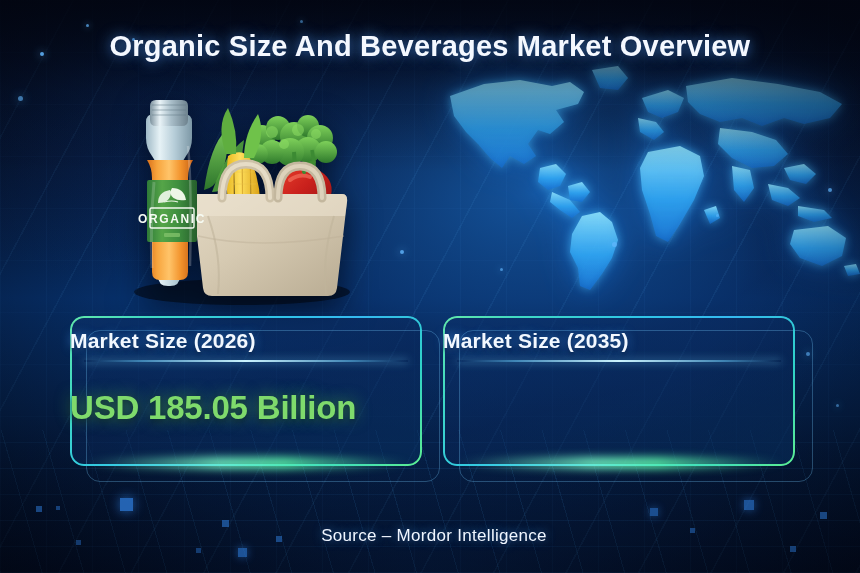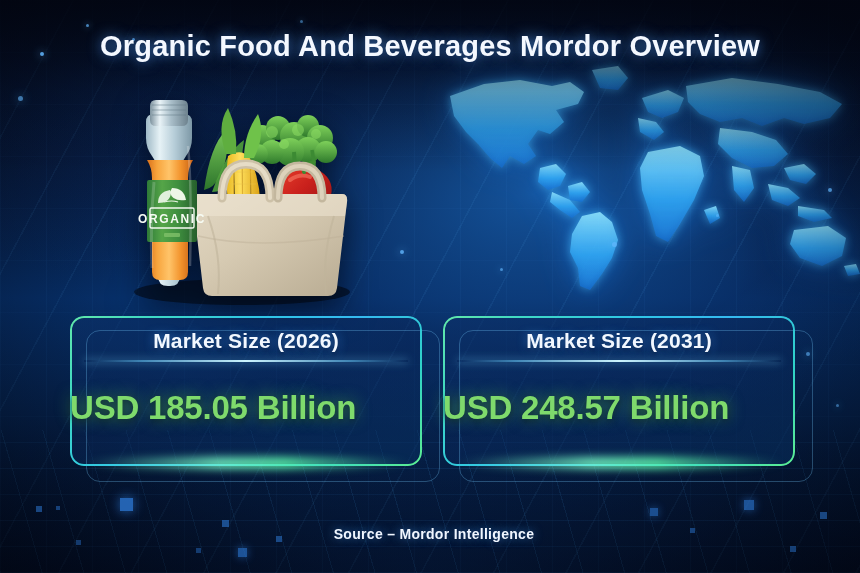--- a/index.html
+++ b/index.html
@@ -93,36 +93,36 @@
     background:linear-gradient(90deg, rgba(60,230,200,0) 0%, rgba(120,255,200,.85) 42%, rgba(90,245,170,.9) 62%, rgba(60,230,200,0) 100%);
     filter:blur(4px);
   }
   .card .streak{
     position:absolute;left:4%;right:4%;top:44px;height:2px;
     background:linear-gradient(90deg, rgba(70,180,255,0) 0%, rgba(110,210,255,.55) 18%, rgba(205,245,255,1) 50%, rgba(110,210,255,.55) 82%, rgba(70,180,255,0) 100%);
     filter:blur(.4px);
     box-shadow:0 0 9px rgba(120,215,255,.75);
   }
   .card .label{
-    position:absolute;left:0;right:0;top:13px;text-align:center;
+    position:absolute;left:0;right:0;top:13px;text-align:left;
     font-size:21px;font-weight:bold;color:#f2f8ff;letter-spacing:.2px;
     text-shadow:0 0 10px rgba(70,160,255,.7),0 2px 4px rgba(0,8,28,.8);
   }
   .card .value{
     position:absolute;left:0;right:0;top:73px;text-align:left;
     font-size:33px;font-weight:bold;color:#7fda6c;letter-spacing:-.2px;
     text-shadow:0 0 16px rgba(110,225,95,.55),0 2px 6px rgba(0,12,30,.8);
   }
   #card-2026{left:70px;width:352px;}
   #card-2031{left:443px;width:352px;}
 
   
   .source{
     position:absolute;left:8px;right:0;top:526px;text-align:center;
-    font-size:14px;font-weight:bold;color:#f0f6ff;letter-spacing:.3px;
+    font-size:17px;font-weight:normal;color:#f0f6ff;letter-spacing:.3px;
     text-shadow:0 0 10px rgba(80,165,255,.7),0 2px 4px rgba(0,8,28,.85);
   }
 </style>
 </head>
 <body>
 
 <div id="stage">
 
   <div class="layer grid-fine"></div>
   <div class="layer diag"></div>
@@ -194,21 +194,21 @@
     <span class="sq" style="left:196px;top:548px;width:5px;height:5px;opacity:.4"></span>
     <span class="sq" style="left:238px;top:548px;width:9px;height:9px;opacity:.6;box-shadow:0 0 9px #2f7fe0"></span>
     <span class="sq" style="left:276px;top:536px;width:6px;height:6px;opacity:.5"></span>
     <span class="sq" style="left:650px;top:508px;width:8px;height:8px;opacity:.55;box-shadow:0 0 9px #2f7fe0"></span>
     <span class="sq" style="left:690px;top:528px;width:5px;height:5px;opacity:.45"></span>
     <span class="sq" style="left:744px;top:500px;width:10px;height:10px;opacity:.6;box-shadow:0 0 10px #2f7fe0"></span>
     <span class="sq" style="left:790px;top:546px;width:6px;height:6px;opacity:.45"></span>
     <span class="sq" style="left:820px;top:512px;width:7px;height:7px;opacity:.5"></span>
   </div>
 
-  <div class="title">Organic Food And Beverages Mordor Overview</div>
+  <div class="title">Organic Size And Beverages Market Overview</div>
 
   <div class="hero">
     <svg viewBox="0 0 250 222" xmlns="http://www.w3.org/2000/svg">
       <defs>
         <linearGradient id="juice" x1="0" y1="0" x2="1" y2="0">
           <stop offset="0%" stop-color="#d9701a"></stop>
           <stop offset="22%" stop-color="#f7a43c"></stop>
           <stop offset="48%" stop-color="#ffc469"></stop>
           <stop offset="74%" stop-color="#f2922b"></stop>
           <stop offset="100%" stop-color="#c65f15"></stop>
@@ -349,20 +349,19 @@
     <div class="streak"></div>
     <div class="label">Market Size (2026)</div>
     <div class="value">USD 185.05 Billion</div>
     <div class="botglow"></div>
   </div>
 
   <div class="card" id="card-2031">
     <div class="ghost"></div>
     <div class="frame"></div>
     <div class="streak"></div>
-    <div class="label">Market Size (2031)</div>
-    <div class="value">USD 248.57 Billion</div>
+    <div class="label">Market Size (2035)</div>
     <div class="botglow"></div>
   </div>
 
   <div class="source">Source  –  Mordor Intelligence</div>
 
 </div>
 
 </body></html>

